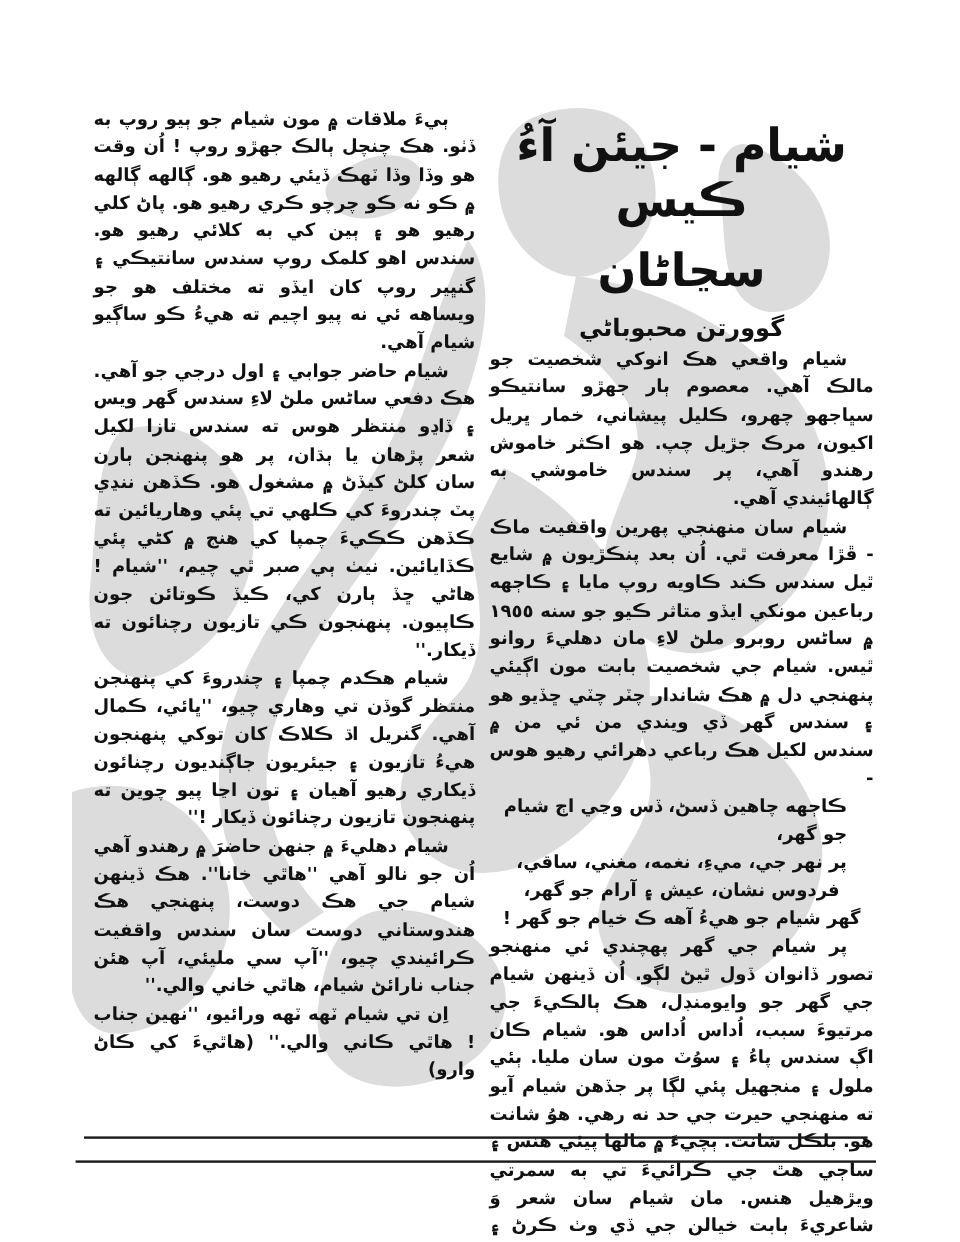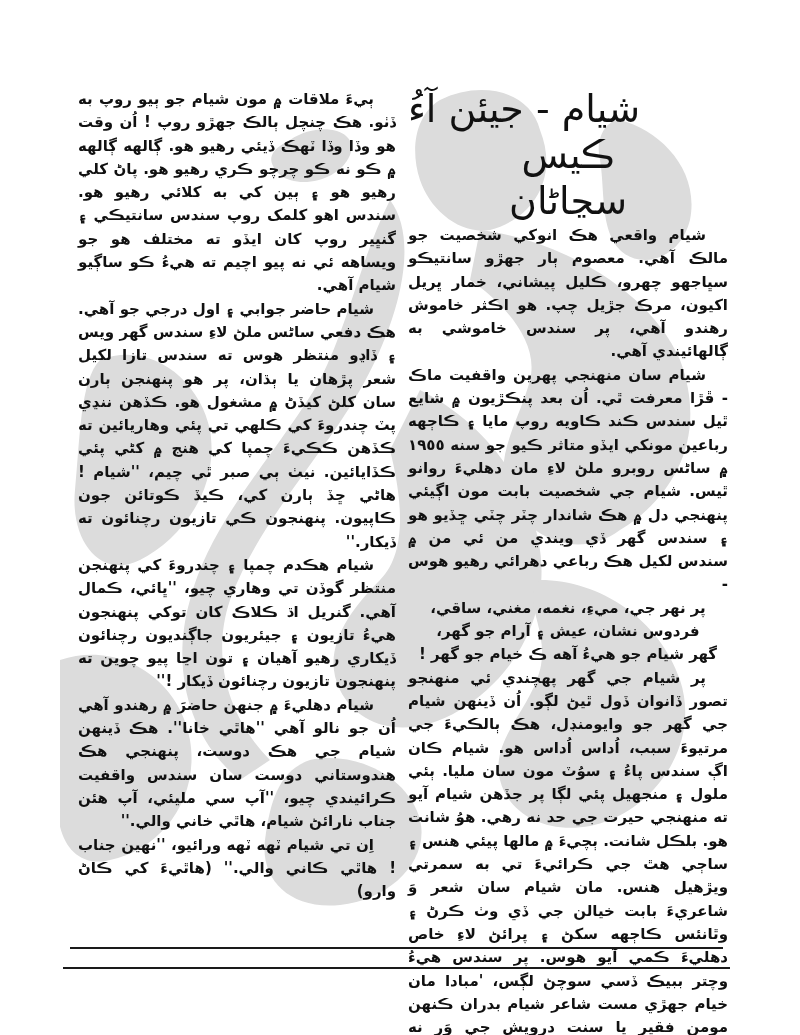--- a/index.html
+++ b/index.html
@@ -43,26 +43,26 @@
       left: 408px;
       width: 320px;
       top: 86px;
     }
     .col-left {
       left: 78px;
       width: 318px;
       top: 88px;
     }
     .title {
-      text-align: left;
+      text-align: center;
       text-align-last: center;
       font-size: 38px;
       line-height: 46px;
-      font-weight: normal;
-      margin: 0;
+      font-weight: bold;
+      margin: 12px;
       letter-spacing: 0;
     }
     .byline {
       text-align: center;
       text-align-last: center;
       font-size: 20px;
       line-height: 26px;
       font-weight: bold;
       margin: 0 0 2px 0;
     }
@@ -116,25 +116,27 @@
     <path d="M250 700 C300 690 350 720 360 760 C370 800 330 840 280 845 C230 850 200 820 205 780 C210 740 220 710 250 700 Z"></path>
     <path d="M560 60 C600 70 640 110 630 160 C620 200 580 210 560 190 C540 170 545 130 540 100 C535 80 545 60 560 60 Z"></path>
   </g>
 </svg>
 
 <div class="page">
 
   <div class="col col-right">
     <div class="title">شيام - جيئن آءُ ڪيس</div>
     <div class="title">سڃاڻان</div>
+    <div class="byline">گوورتن محبوباڻي</div>
 
     <p class="para">شيام واقعي هڪ انوکي شخصيت جو مالڪ آهي. معصوم ٻار جهڙو سانتيڪو سڀاجهو چهرو، ڪليل پيشاني، خمار ڀريل اکيون، مرڪ جڙيل چپ. هو اڪثر خاموش رهندو آهي، پر سندس خاموشي به ڳالهائيندي آهي.</p>
     <p class="para">شيام سان منهنجي پهرين واقفيت ماڪ - ڦڙا معرفت ٿي. اُن بعد پنڪڙيون ۾ شايع ٿيل سندس ڪند ڪاويه روپ مايا ۽ ڪاڄهه رباعين مونکي ايڏو متاثر ڪيو جو سنه ١٩٥٥ ۾ ساڻس روبرو ملڻ لاءِ مان دهليءَ روانو ٿيس. شيام جي شخصيت بابت مون اڳيئي پنهنجي دل ۾ هڪ شاندار چٽر چٽي ڇڏيو هو ۽ سندس گهر ڏي ويندي من ئي من ۾ سندس لکيل هڪ رباعي دهرائي رهيو هوس -</p>
 
     <div>
+      <p class="verse first">ڪاڄهه چاهين ڏسڻ، ڏس وڃي اڄ شيام جو گهر،</p>
       <p class="verse">پر نهر جي، ميءِ، نغمه، مغني، ساقي،</p>
       <p class="verse">فردوس نشان، عيش ۽ آرام جو گهر،</p>
       <p class="verse">گهر شيام جو هيءُ آهه ڪ خيام جو گهر !</p>
     </div>
 
     <p class="para">پر شيام جي گهر پهچندي ئي منهنجو تصور ڏانوان ڏول ٿيڻ لڳو. اُن ڏينهن شيام جي گهر جو وايومنڊل، هڪ ٻالڪيءَ جي مرتيوءَ سبب، اُداس اُداس هو. شيام ڪان اڳ سندس پاءُ ۽ سوُٽ مون سان مليا. ٻئي ملول ۽ منجهيل پئي لڳا پر جڏهن شيام آيو ته منهنجي حيرت جي حد نه رهي. هوُ شانت هو. بلڪل شانت. ٻچيءَ ۾ مالها پيئي هنس ۽ ساڄي هٿ جي ڪرائيءَ تي به سمرتي ويڙهيل هنس. مان شيام سان شعر وَ شاعريءَ بابت خيالن جي ڏي وٺ ڪرڻ ۽ وٿانئس ڪاڄهه سکڻ ۽ پرائڻ لاءِ خاص دهليءَ ڪمي آيو هوس. پر سندس هيءُ وچتر ببيڪ ڏسي سوچڻ لڳس، 'مبادا مان خيام جهڙي مست شاعر شيام بدران ڪنهن مومن فقير يا سنت درويش جي وَر نه چڙهي وڃان !'</p>
   </div>
 
   <div class="col col-left">
     <p class="para">ٻيءَ ملاقات ۾ مون شيام جو ٻيو روپ به ڏٺو. هڪ چنچل ٻالڪ جهڙو روپ ! اُن وقت هو وڏا وڏا ٽهڪ ڏيئي رهيو هو. ڳالهه ڳالهه ۾ ڪو نه ڪو چرچو ڪري رهيو هو. پاڻ کلي رهيو هو ۽ ٻين کي به کلائي رهيو هو. سندس اهو کلمک روپ سندس سانتيڪي ۽ گنڀير روپ کان ايڏو ته مختلف هو جو ويساهه ئي نه پيو اچيم ته هيءُ ڪو ساڳيو شيام آهي.</p>

